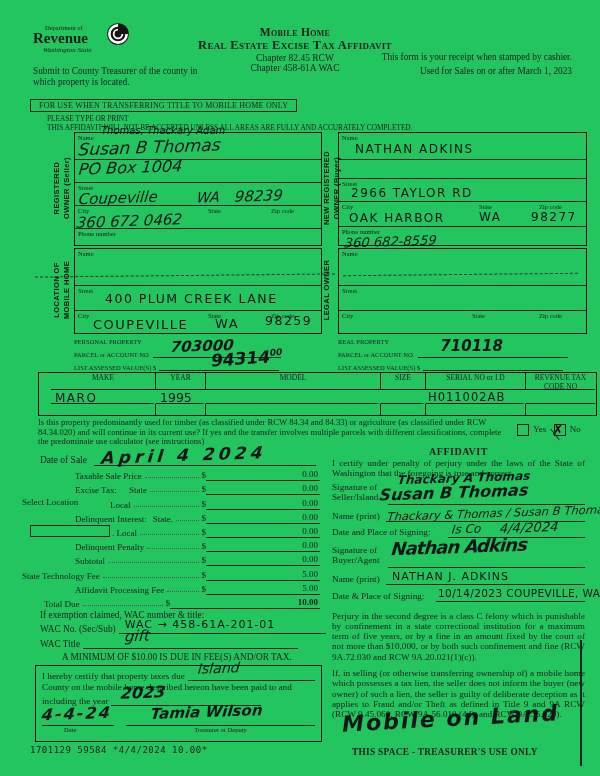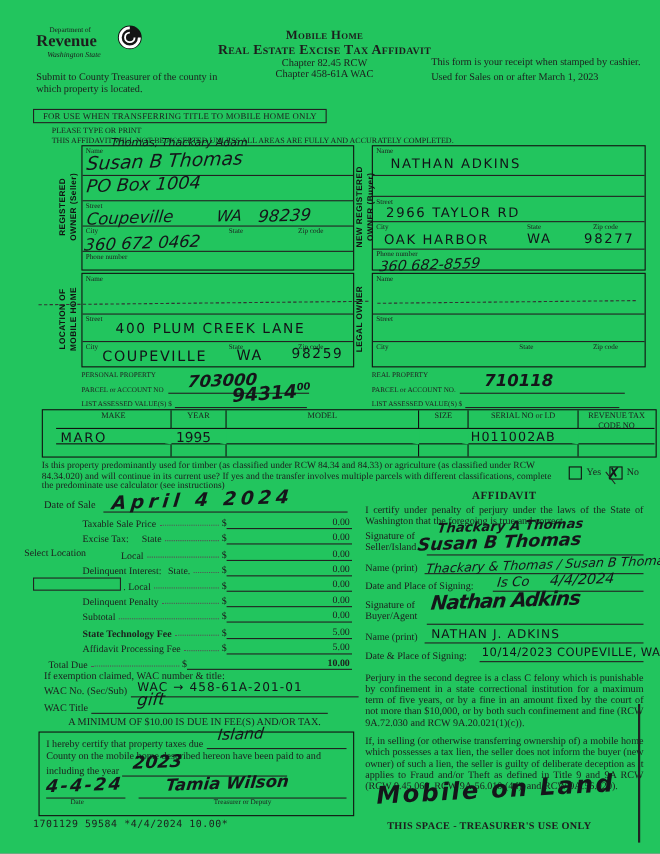--- a/index.html
+++ b/index.html
@@ -56,21 +56,21 @@
     </div>
   </div>
 
   <div class="abs" style="left:160px;top:26px;width:270px;text-align:center;">
     <div class="sc" style="font-size:11.5px;font-weight:bold;letter-spacing:.3px;">Mobile Home</div>
     <div class="sc" style="font-size:12.5px;font-weight:bold;letter-spacing:.3px;">Real Estate Excise Tax Affidavit</div>
     <div style="font-size:9.5px;">Chapter 82.45 RCW</div>
     <div style="font-size:9.5px;">Chapter 458-61A WAC</div>
   </div>
 
-  <div class="abs" style="left:392px;top:52px;width:196px;font-size:9.3px;line-height:10.5px;">
+  <div class="abs" style="left:376px;top:52px;width:196px;font-size:9.3px;line-height:10.5px;text-align:right;">
     <div>This form is your receipt when stamped by cashier.</div>
     <div style="margin-top:3px;">Used for Sales on or after March 1, 2023</div>
   </div>
 
   <div class="abs" style="left:33px;top:66px;width:178px;font-size:9.3px;line-height:11px;">Submit to County Treasurer of the county in which property is located.</div>
 
   <div class="abs" style="left:30px;top:99px;border:1px solid #222;padding:1px 8px;font-size:8px;letter-spacing:.2px;">FOR USE WHEN TRANSFERRING TITLE TO MOBILE HOME ONLY</div>
   <div class="abs" style="left:47px;top:114px;font-size:7.3px;">PLEASE TYPE OR PRINT</div>
   <div class="abs" style="left:47px;top:122.5px;font-size:7.3px;">THIS AFFIDAVIT WILL NOT BE ACCEPTED UNLESS ALL AREAS ARE FULLY AND ACCURATELY COMPLETED.</div>
 
@@ -287,21 +287,21 @@
         <span style="margin-bottom:1px;">$</span>
       <span class="amt">0.00</span>
     </div>
     <div class="trow">
       <span class="tlabel" style="margin-left:53px;">Subtotal</span>
       <span class="dots"></span>
         <span style="margin-bottom:1px;">$</span>
       <span class="amt">0.00</span>
     </div>
     <div class="trow">
-      <span class="tlabel" style="margin-left:53px;font-weight:bold;">State Technology Fee</span>
+      <span class="tlabel" style="">State Technology Fee</span>
       <span class="dots"></span>
         <span style="margin-bottom:1px;">$</span>
       <span class="amt">5.00</span>
     </div>
     <div class="trow">
       <span class="tlabel" style="margin-left:53px;">Affidavit Processing Fee</span>
       <span class="dots"></span>
         <span style="margin-bottom:1px;">$</span>
       <span class="amt">5.00</span>
     </div>

